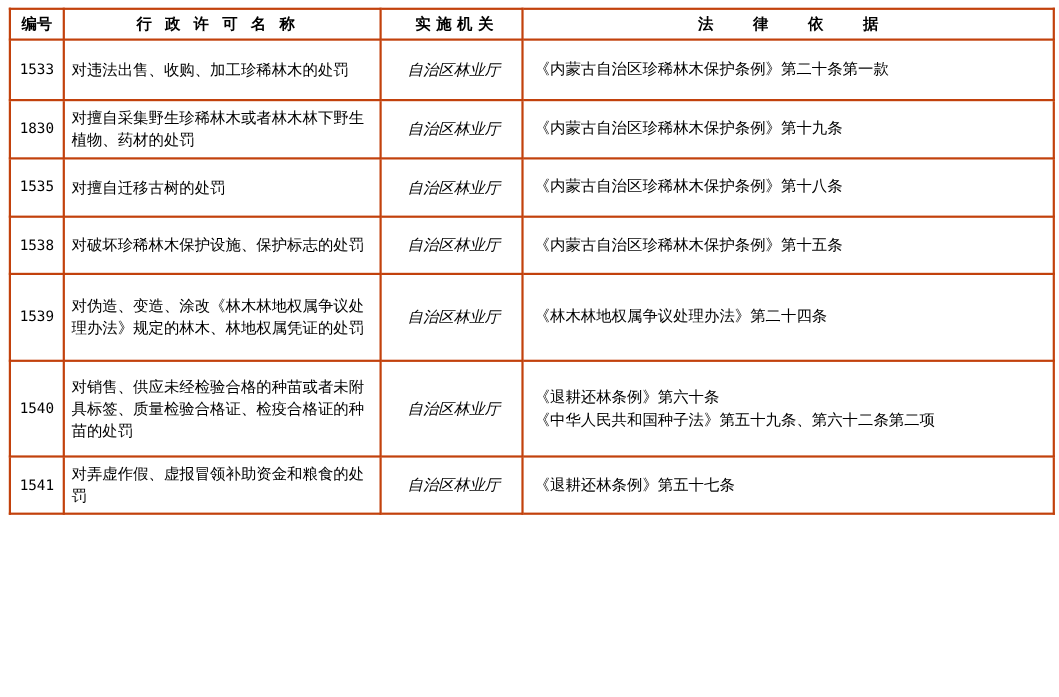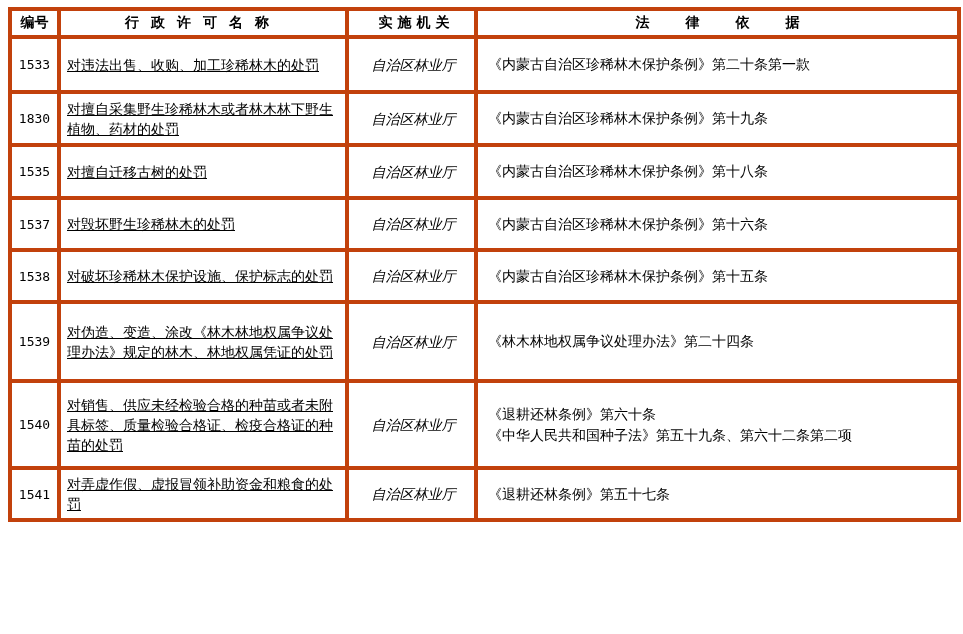--- a/index.html
+++ b/index.html
@@ -18,21 +18,21 @@
   }
   table.permit-table {
     border-collapse: collapse;
     table-layout: fixed;
     width: 949px;
     font-size: 14px;
     border: 2px solid #4a4a4a;
   }
   table.permit-table th,
   table.permit-table td {
-    border: 4px solid #c2410c;
+    border: 2px solid #c2410c;
     vertical-align: middle;
     overflow: hidden;
   }
   thead tr { height: 28px; }
   th {
     font-weight: bold;
     font-size: 14px;
     text-align: center;
     padding: 2px 0;
   }
@@ -41,21 +41,20 @@
   th.h-legal { letter-spacing: 36px; padding-left: 36px; }
   td.cell-id {
     text-align: center;
     font-size: 13px;
     font-family: "DejaVu Sans Mono", "Liberation Mono", monospace;
   }
   td.cell-name {
     padding: 3px 5px 3px 6px;
     line-height: 20px;
     text-align: left;
-    text-decoration: underline;
   }
   td.cell-agency {
     padding: 3px 4px 3px 8px;
     line-height: 20px;
     text-align: center;
     font-style: italic;
   }
   td.cell-legal {
     padding: 3px 6px 3px 10px;
     line-height: 21px;
@@ -104,26 +103,20 @@
         <td class="cell-name">对擅自采集野生珍稀林木或者林木林下野生植物、药材的处罚</td>
         <td class="cell-agency">自治区林业厅</td>
         <td class="cell-legal">《内蒙古自治区珍稀林木保护条例》第十九条</td>
       </tr>
       <tr class="r-1535">
         <td class="cell-id">1535</td>
         <td class="cell-name">对擅自迁移古树的处罚</td>
         <td class="cell-agency">自治区林业厅</td>
         <td class="cell-legal">《内蒙古自治区珍稀林木保护条例》第十八条</td>
       </tr>
-      <tr class="r-1537">
-        <td class="cell-id">1537</td>
-        <td class="cell-name">对毁坏野生珍稀林木的处罚</td>
-        <td class="cell-agency">自治区林业厅</td>
-        <td class="cell-legal">《内蒙古自治区珍稀林木保护条例》第十六条</td>
-      </tr>
       <tr class="r-1538">
         <td class="cell-id">1538</td>
         <td class="cell-name">对破坏珍稀林木保护设施、保护标志的处罚</td>
         <td class="cell-agency">自治区林业厅</td>
         <td class="cell-legal">《内蒙古自治区珍稀林木保护条例》第十五条</td>
       </tr>
       <tr class="r-1539">
         <td class="cell-id">1539</td>
         <td class="cell-name">对伪造、变造、涂改《林木林地权属争议处理办法》规定的林木、林地权属凭证的处罚</td>
         <td class="cell-agency">自治区林业厅</td>

